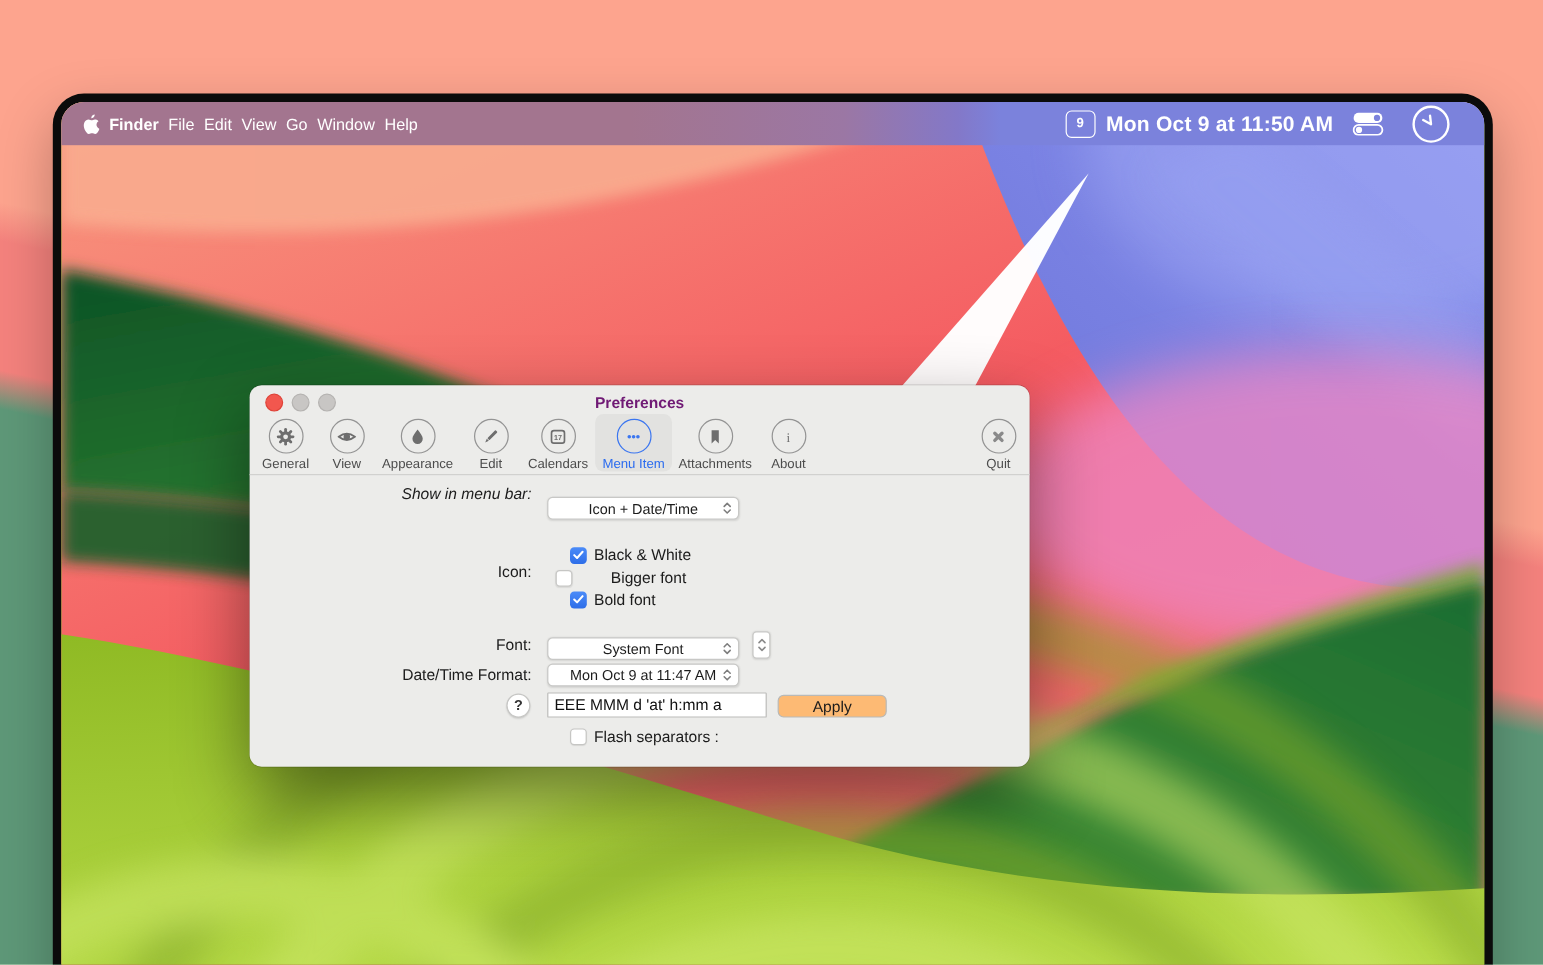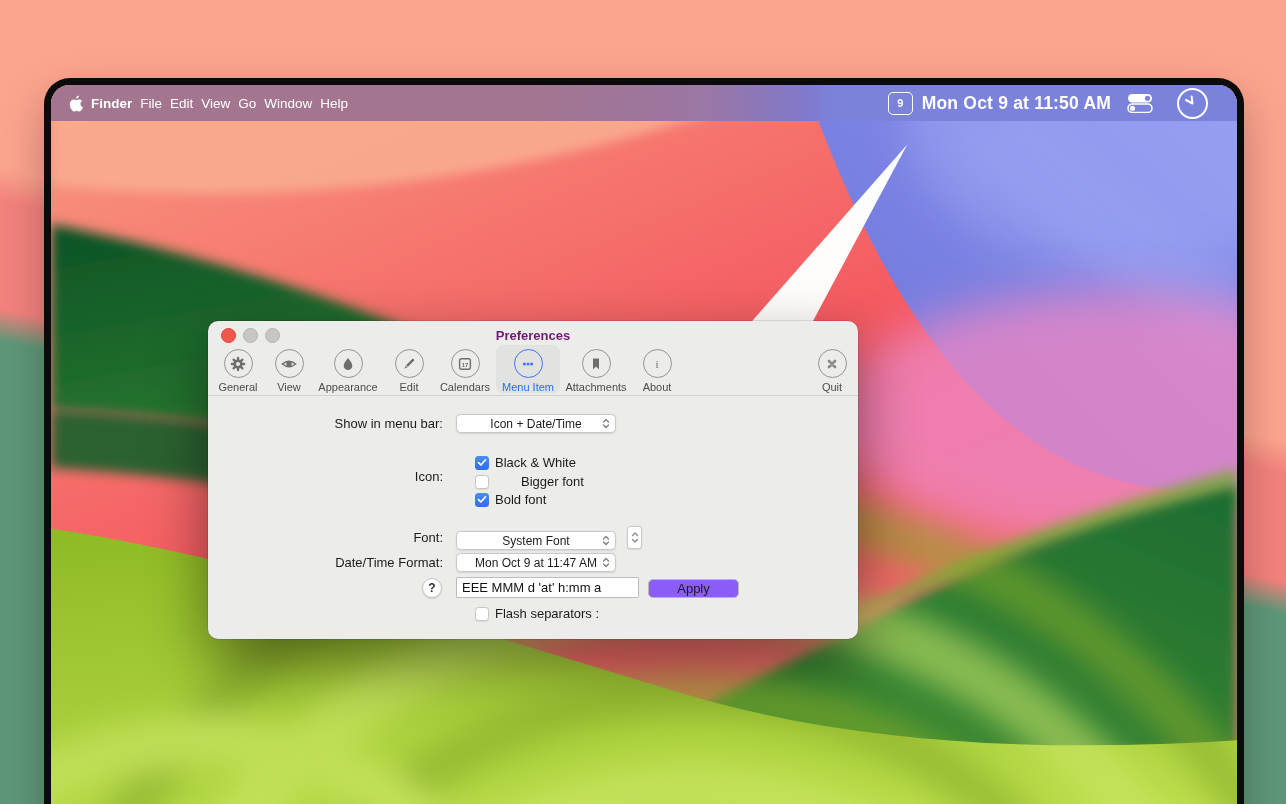--- a/index.html
+++ b/index.html
@@ -61,21 +61,21 @@
   .cbrow{position:absolute;display:flex;align-items:center;gap:6px;padding-left:18px;}
   .cb{width:14px;height:14px;border-radius:3.5px;box-sizing:border-box;display:flex;align-items:center;justify-content:center;}
   .cb.off{background:#fff;border:1px solid #c6c6c4;box-shadow:0 .5px 1px rgba(0,0,0,.08);}
   .cb.on{background:linear-gradient(#4b8bf8,#2e6ee8);}
   .help-btn{position:absolute;left:214px;top:257px;width:20px;height:20px;border-radius:50%;background:#fff;
     border:1px solid #c6c6c4;box-shadow:0 1px 1.5px rgba(0,0,0,.15);display:flex;align-items:center;justify-content:center;
     font-size:12px;font-weight:bold;color:#333;box-sizing:border-box;}
   .textfield{position:absolute;left:248px;top:256px;width:183px;height:21px;background:#fff;
     border:1px solid #bcbcba;box-sizing:border-box;font-size:13px;color:#111;padding:0 0 0 5px;
     font-family:"Liberation Sans","DejaVu Sans",sans-serif;outline:none;border-radius:1px;}
-  .apply-btn{position:absolute;left:440px;top:258px;width:91px;height:19px;background:#8b5cf6;
+  .apply-btn{position:absolute;left:440px;top:258px;width:91px;height:19px;background:#fdba74;
     border:1px solid #b9b9b7;border-radius:5px;display:flex;align-items:center;justify-content:center;
     font-size:13px;color:#1c1c1c;box-sizing:border-box;}
 </style>
 </head>
 <body>
 
 <div class="stage">
 
   <div class="display">
     <div class="screen">
@@ -262,38 +262,38 @@
           <svg width="16" height="16" viewBox="0 0 16 16">
             <path d="M5 5 L11 11 M11 5 L5 11" stroke="#8a8a8a" stroke-width="2.8" stroke-linecap="round"></path>
           </svg>
         </span>
         <span class="tb-label">Quit</span>
       </div>
     </div>
 
     <div class="form">
 
-      <div class="flabel" style="top:94px;">Show in menu bar:</div>
+      <div class="flabel" style="top:82px;font-style:italic;">Show in menu bar:</div>
       <div class="popup" style="left:248px;top:93px;">
         <span>Icon + Date/Time</span>
         <svg class="chev" width="8" height="11" viewBox="0 0 8 11">
           <path d="M1.5 4 L4 1.5 L6.5 4 M1.5 7 L4 9.5 L6.5 7" fill="none" stroke="#7d7d7d" stroke-width="1.3" stroke-linecap="round" stroke-linejoin="round"></path>
         </svg>
       </div>
 
       <div class="flabel" style="top:134px;margin-top:13px;">Icon:</div>
       <div class="cbrow" style="left:249px;top:134px;">
         <span class="cb on">
           <svg width="10" height="9" viewBox="0 0 10 9">
             <path d="M1.5 4.6 L3.9 7 L8.5 1.8" stroke="#fff" stroke-width="1.7" fill="none" stroke-linecap="round" stroke-linejoin="round"></path>
           </svg>
         </span>
         <span>Black &amp; White</span>
       </div>
-      <div class="cbrow" style="left:249px;top:153px;gap:32px;">
+      <div class="cbrow" style="left:237px;top:153px;gap:32px;">
         <span class="cb off"></span>
         <span>Bigger font</span>
       </div>
       <div class="cbrow" style="left:249px;top:171px;">
         <span class="cb on">
           <svg width="10" height="9" viewBox="0 0 10 9">
             <path d="M1.5 4.6 L3.9 7 L8.5 1.8" stroke="#fff" stroke-width="1.7" fill="none" stroke-linecap="round" stroke-linejoin="round"></path>
           </svg>
         </span>
         <span>Bold font</span>

